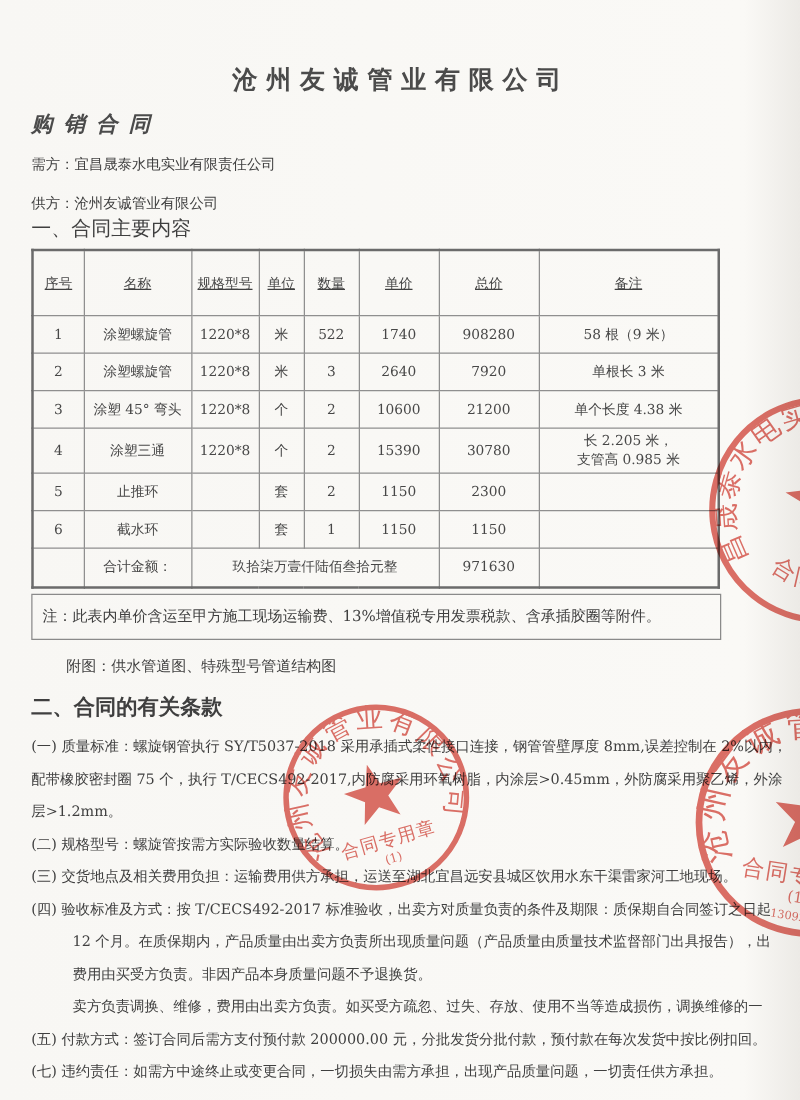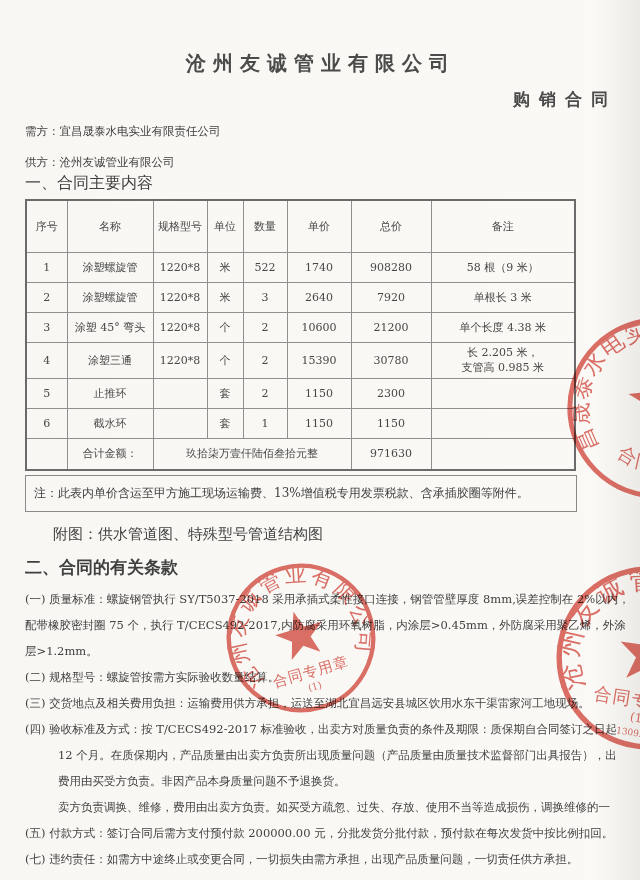--- a/index.html
+++ b/index.html
@@ -3,43 +3,43 @@
 <meta charset="utf-8">
 <style>
   html,body{margin:0;padding:0;width:640px;height:880px;overflow:hidden;}
   body{background:#f3f2ef;font-family:"DejaVu Serif","Liberation Serif",serif;color:#3f3f3f;}
   .page{position:relative;width:640px;height:880px;overflow:hidden;
         background:linear-gradient(90deg,#f8f7f4 0%,#faf9f6 93%,#eceae6 100%);}
   .content{position:absolute;left:25px;top:0;width:592px;}
 
   .company-title{text-align:center;margin-top:50px;font-size:20px;letter-spacing:7px;
                  color:#4b4b4b;font-weight:600;}
-  .doc-title{text-align:right;margin-top:11px;font-size:17px;letter-spacing:9px;
-             color:#4b4b4b;font-weight:600;}
+  .doc-title{text-align:left;margin-top:11px;font-size:17px;letter-spacing:9px;
+             color:#4b4b4b;font-weight:600;font-style:italic;}
 
   .info-row{display:flex;justify-content:space-between;margin-top:13px;font-size:11.5px;}
   .info-left .line{white-space:nowrap;}
   .info-left .line + .line{margin-top:16px;}
   .info-right{width:185px;}
   .info-right .line{line-height:18.5px;white-space:nowrap;}
 
   .section-heading{font-size:16px;margin-top:3px;font-weight:normal;}
 
   table{border-collapse:collapse;width:549px;table-layout:fixed;margin-top:5px;
         border:2px solid #6b6b6b;}
   th,td{border:1px solid #8f8f8f;font-size:11px;font-weight:normal;text-align:center;
         padding:1px 3px;color:#474747;white-space:pre-line;overflow:hidden;}
-  thead tr{height:52px;}
+  thead tr{height:52px;text-decoration:underline;}
   tbody tr{height:30px;}
   tbody tr.tall{height:36px;}
   tbody tr.total-row{height:32px;}
 
   .note-box{box-sizing:border-box;width:552px;margin-top:4px;border:1px solid #8a8a8a;
             padding:9px 8px;font-size:12px;white-space:nowrap;}
-  .attachment-line{margin-top:13px;font-size:15px;padding-left:28px;}
+  .attachment-line{margin-top:13px;font-size:12px;padding-left:28px;}
   .section2-heading{margin-top:12px;font-size:17px;font-weight:bold;}
   .terms{margin-top:7px;}
   .term-line{height:26px;line-height:26px;font-size:11.5px;white-space:nowrap;}
   .term-line.ind{padding-left:33px;}
 
   .stamp{position:absolute;pointer-events:none;mix-blend-mode:multiply;opacity:.78;
          color:#d6493f;}
   .stamp svg{width:100%;height:100%;display:block;}
   #stamp-buyer{left:560px;top:310px;width:196px;height:196px;transform:rotate(-6deg);}
   #stamp-seller-mid{left:223px;top:560px;width:156px;height:156px;transform:rotate(-16deg);}

